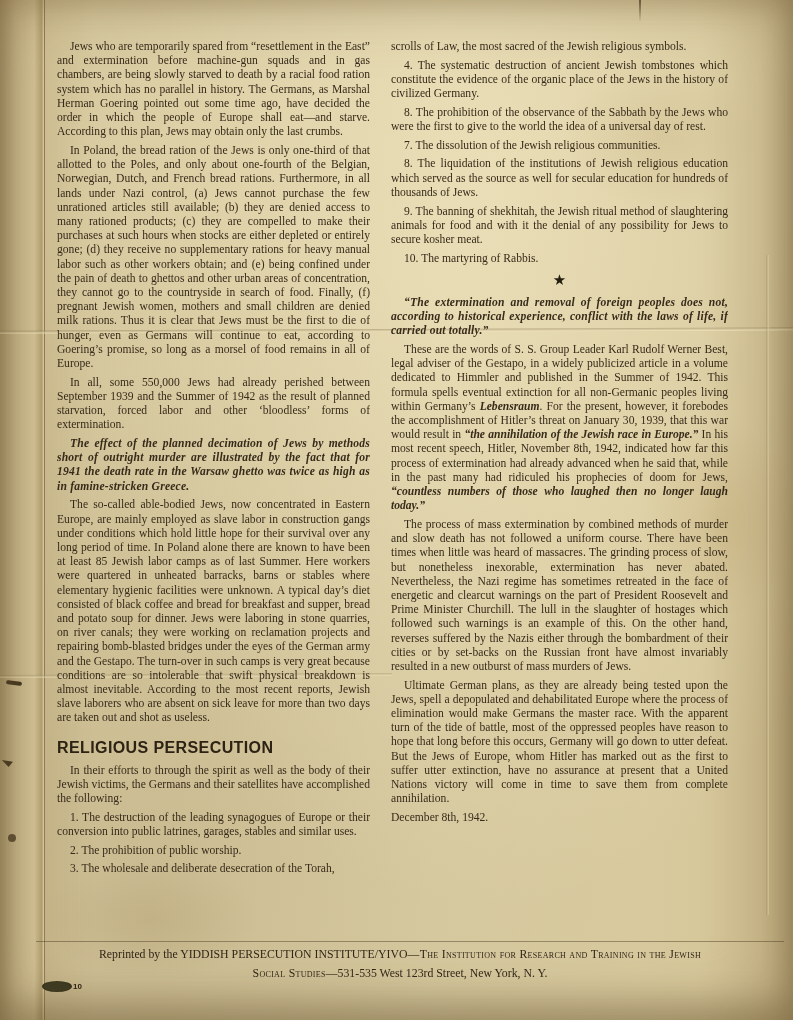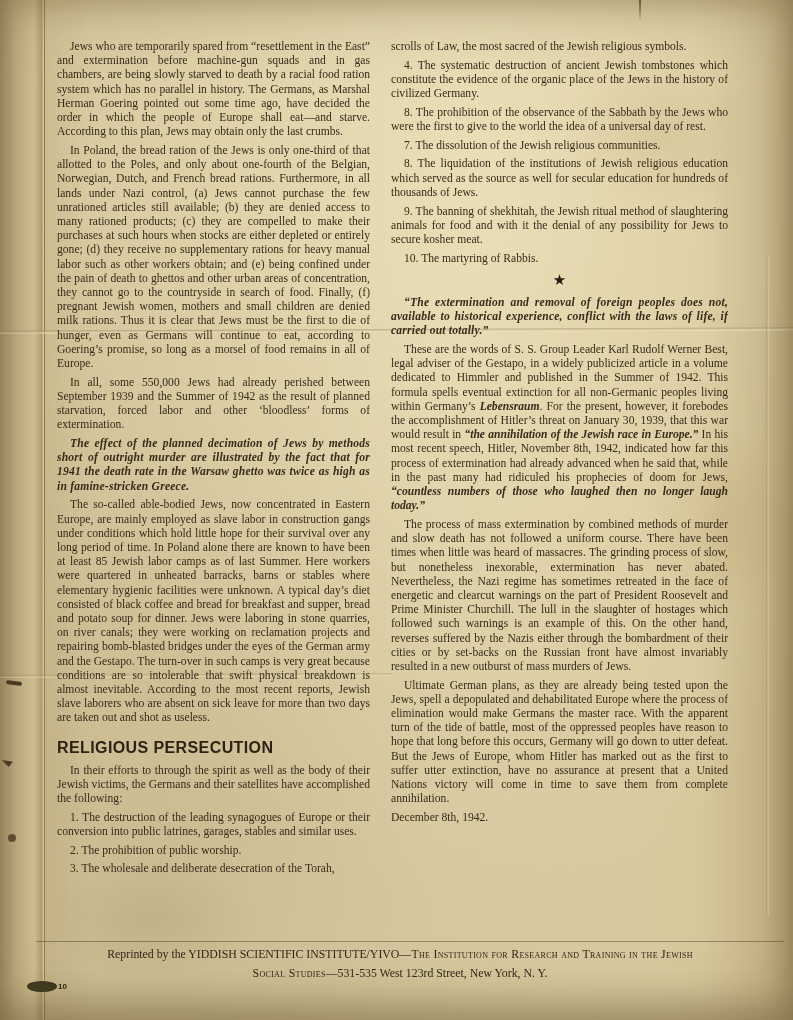--- a/index.html
+++ b/index.html
@@ -47,21 +47,21 @@
   h2.sec-heading {
     font-family:"Liberation Sans", sans-serif; font-size:16px; font-weight:bold;
     letter-spacing:.4px; margin:15px 0 9px 0; color:#2d2314; text-align:left; text-indent:0;
   }
   .star-divider { text-align:center; font-size:15px; line-height:18px; margin:5px 0 7px 0; color:#241d10; }
   p.date-line { text-indent:0; }
 
   .footer-rule { position:absolute; left:36px; top:941px; width:748px; height:1px; background:rgba(70,55,30,.45); }
   .footer { position:absolute; left:38px; top:945px; width:724px; text-align:center; font-size:11.8px; line-height:19px; color:#322718; }
   .footer .sc { font-variant:small-caps; letter-spacing:.3px; }
-  .union-bug { position:absolute; left:27px; top:981px; display:flex; align-items:center; gap:1px; }
+  .union-bug { position:absolute; left:42px; top:981px; display:flex; align-items:center; gap:1px; }
   .union-bug .oval { width:30px; height:11px; background:radial-gradient(ellipse, #3c3a22 55%, #23200f 100%); border-radius:50%; }
   .union-bug .num { font-size:8px; font-weight:bold; color:#2c2414; font-family:"Liberation Sans", sans-serif; }
 </style>
 </head>
 <body>
 
 <div class="page">
 
   <div class="left-edge"></div>
   <div class="stain stain-1"></div>
@@ -90,30 +90,30 @@
 
   <div class="col col-right">
     <p class="block noindent">scrolls of Law, the most sacred of the Jewish religious symbols.</p>
     <p class="block">4. The systematic destruction of ancient Jewish tombstones which constitute the evidence of the organic place of the Jews in the history of civilized Germany.</p>
     <p class="block">8. The prohibition of the observance of the Sabbath by the Jews who were the first to give to the world the idea of a universal day of rest.</p>
     <p class="block">7. The dissolution of the Jewish religious communities.</p>
     <p class="block">8. The liquidation of the institutions of Jewish religious education which served as the source as well for secular education for hundreds of thousands of Jews.</p>
     <p class="block">9. The banning of shekhitah, the Jewish ritual method of slaughtering animals for food and with it the denial of any possibility for Jews to secure kosher meat.</p>
     <p class="block">10. The martyring of Rabbis.</p>
     <div class="star-divider">★</div>
-    <p class="block em">“The extermination and removal of foreign peoples does not, available to historical experience, conflict with the laws of life, if carried out totally.”</p>
+    <p class="block em">“The extermination and removal of foreign peoples does not, according to historical experience, conflict with the laws of life, if carried out totally.”</p>
     <p class="block"><span>These are the words of S. S. Group Leader Karl Rudolf Werner Best, legal adviser of the Gestapo, in a widely publicized article in a volume dedicated to Himmler and published in the Summer of 1942. This formula spells eventual extinction for all non-Germanic peoples living within Germany’s </span><i class="emph">Lebensraum</i><span>. For the present, however, it forebodes the accomplishment of Hitler’s threat on January 30, 1939, that this war would result in </span><i class="emph">“the annihilation of the Jewish race in Europe.”</i><span> In his most recent speech, Hitler, November 8th, 1942, indicated how far this process of extermination had already advanced when he said that, while in the past many had ridiculed his prophecies of doom for Jews, </span><i class="emph">“countless numbers of those who laughed then no longer laugh today.”</i></p>
     <p class="block">The process of mass extermination by combined methods of murder and slow death has not followed a uniform course. There have been times when little was heard of massacres. The grinding process of slow, but nonetheless inexorable, extermination has never abated. Nevertheless, the Nazi regime has sometimes retreated in the face of energetic and clearcut warnings on the part of President Roosevelt and Prime Minister Churchill. The lull in the slaughter of hostages which followed such warnings is an example of this. On the other hand, reverses suffered by the Nazis either through the bombardment of their cities or by set-backs on the Russian front have almost invariably resulted in a new outburst of mass murders of Jews.</p>
     <p class="block">Ultimate German plans, as they are already being tested upon the Jews, spell a depopulated and dehabilitated Europe where the process of elimination would make Germans the master race. With the apparent turn of the tide of battle, most of the oppressed peoples have reason to hope that long before this occurs, Germany will go down to utter defeat. But the Jews of Europe, whom Hitler has marked out as the first to suffer utter extinction, have no assurance at present that a United Nations victory will come in time to save them from complete annihilation.</p>
     <p class="block date-line">December 8th, 1942.</p>
   </div>
 
   <div class="footer-rule"></div>
   <div class="footer">
-    <div><span>Reprinted by the </span><span>YIDDISH SCIENTIFIC INSTITUTE/YIVO</span><span class="sc">—The Institution for Research and Training in the Jewish</span></div>
+    <div><span>Reprinted by the </span><span>YIDDISH PERSECUTION INSTITUTE/YIVO</span><span class="sc">—The Institution for Research and Training in the Jewish</span></div>
     <div><span class="sc">Social Studies</span><span>—531-535 West 123rd Street, New York, N. Y.</span></div>
   </div>
   <div class="union-bug">
     <div class="oval"></div>
     <div class="num">10</div>
   </div>
 
 </div>
 
 </body></html>

